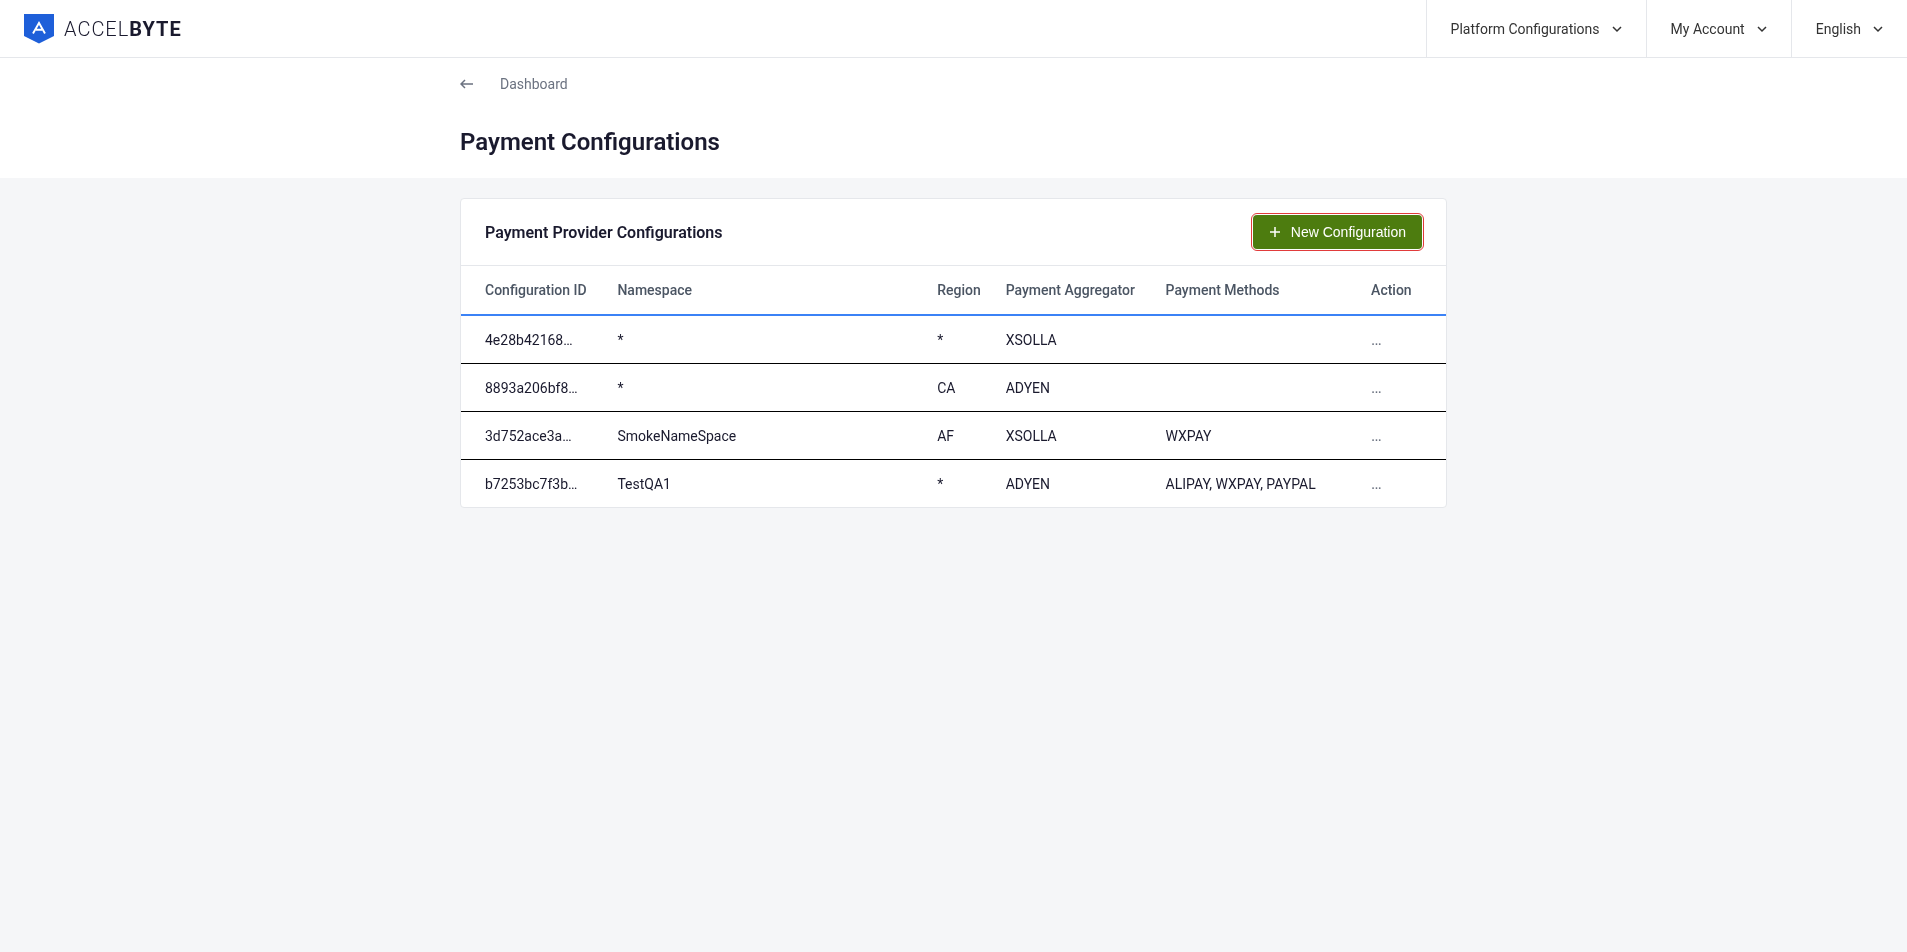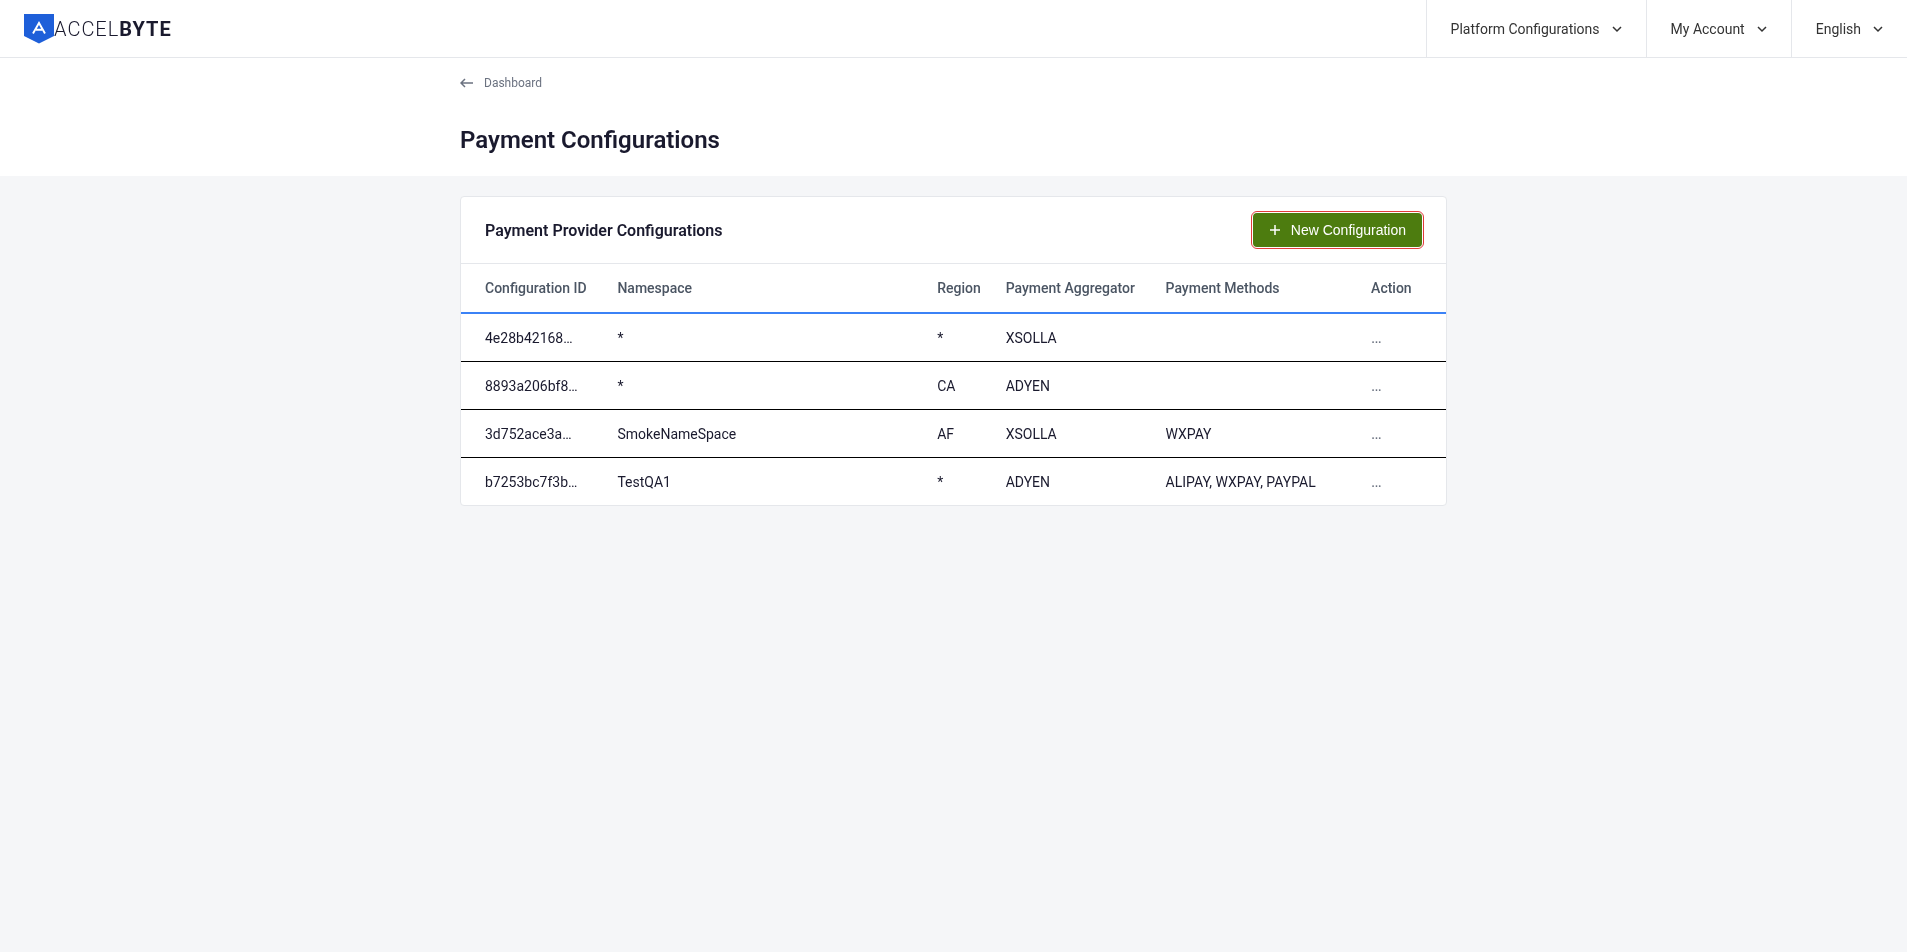--- a/index.html
+++ b/index.html
@@ -17,20 +17,21 @@
       border-bottom: 1px solid #e5e7eb;
       height: 58px;
       display: flex;
       align-items: center;
       justify-content: space-between;
       padding-left: 24px;
     }
     .logo-wrap {
       display: flex;
       align-items: center;
+      gap: 10px;
     }
     .logo-mark {
       width: 30px;
       height: 30px;
       background: #1e5fd9;
       position: relative;
       clip-path: polygon(0 0, 100% 0, 100% 75%, 50% 100%, 0 75%);
       display: flex;
       align-items: center;
       justify-content: center;
@@ -79,23 +80,24 @@
       gap: 10px;
       margin-bottom: 8px;
     }
     .back-arrow {
       width: 14px;
       height: 14px;
       color: #6b7280;
       cursor: pointer;
     }
     .breadcrumb-link {
-      font-size: 12px;
+      font-size: 14px;
       color: #6b7280;
       cursor: pointer;
+      margin-left: 16px;
     }
     .page-title {
       font-size: 24px;
       font-weight: 600;
       color: #1a1a2e;
       margin-top: 36px;
     }
     .content {
       padding: 20px 12px;
     }

